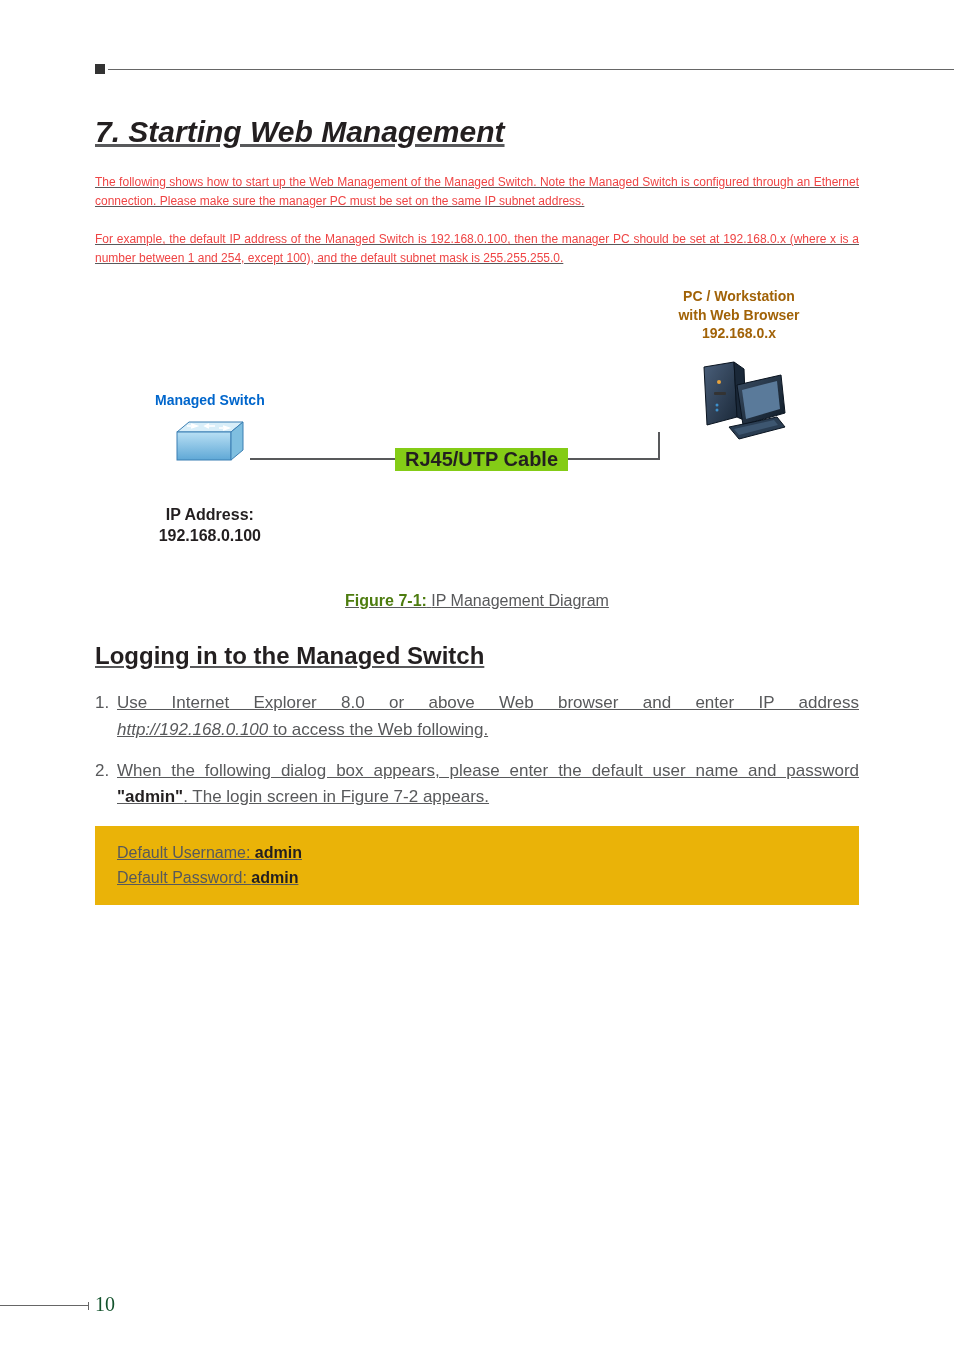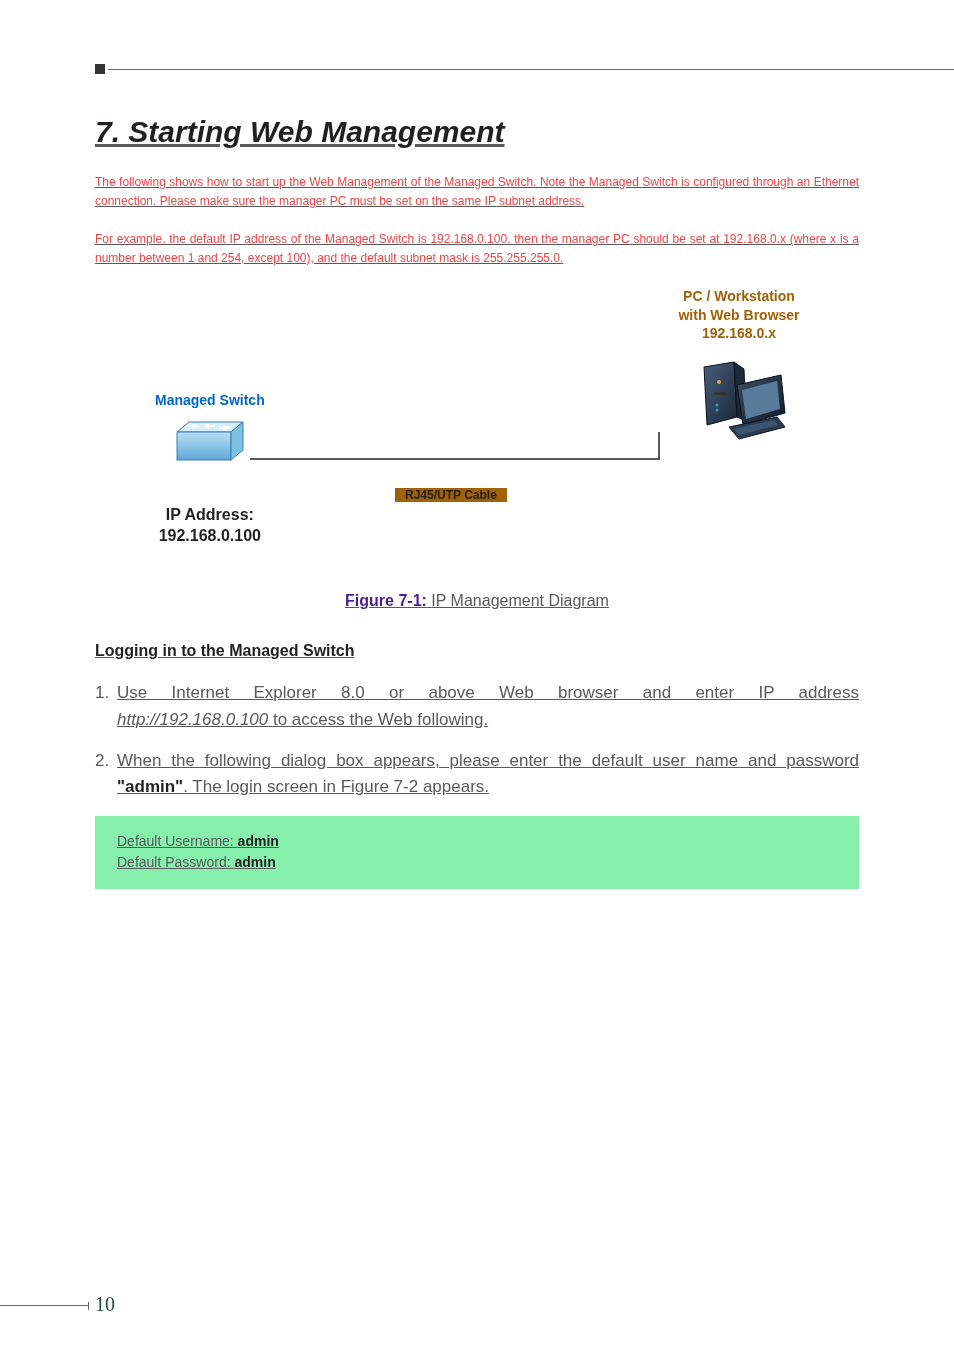--- a/index.html
+++ b/index.html
@@ -111,49 +111,48 @@
       left: 155px;
       width: 410px;
       height: 2px;
       background: #58595b;
     }
     .cable-label {
       position: absolute;
       top: 161px;
       left: 300px;
       font-family: Arial, sans-serif;
-      font-size: 12px;
-      font-weight: bold;
-      color: #231f20;
-      background: #a16207;
+      font-size: 20px;
+      font-weight: bold;
+      color: #231f20;
+      background: #84cc16;
       padding: 0 10px;
-      margin-top: 40px;
     }
     .cable-vertical {
       position: absolute;
       top: 145px;
       left: 563px;
       width: 2px;
       height: 28px;
       background: #58595b;
     }
     .figure-caption {
       text-align: center;
       font-size: 16px;
       color: #58595b;
       margin-top: 15px;
       margin-bottom: 32px;
     }
     .figure-caption strong {
-      color: #4c1d95;
+      color: #4d7c0f;
       font-weight: bold;
     }
     .subsection-title {
       font-family: Arial, sans-serif;
-      font-size: 16px;
+      font-size: 24px;
       font-weight: bold;
       color: #231f20;
       margin-bottom: 20px;
     }
     .ordered-list {
       list-style: none;
       counter-reset: item;
     }
     .ordered-list li {
       counter-increment: item;
@@ -173,24 +172,24 @@
     }
     .url-link {
       text-decoration: underline;
       font-style: italic;
     }
     .bold-quoted {
       font-weight: bold;
       color: #231f20;
     }
     .credential-box {
-      background: #86efac;
+      background: #eab308;
       padding: 15px 22px;
       margin-top: 10px;
-      font-size: 14px;
+      font-size: 16px;
       line-height: 1.55;
       color: #58595b;
     }
     .credential-box strong {
       color: #231f20;
     }
     .page-number {
       position: absolute;
       bottom: 38px;
       left: 95px;

